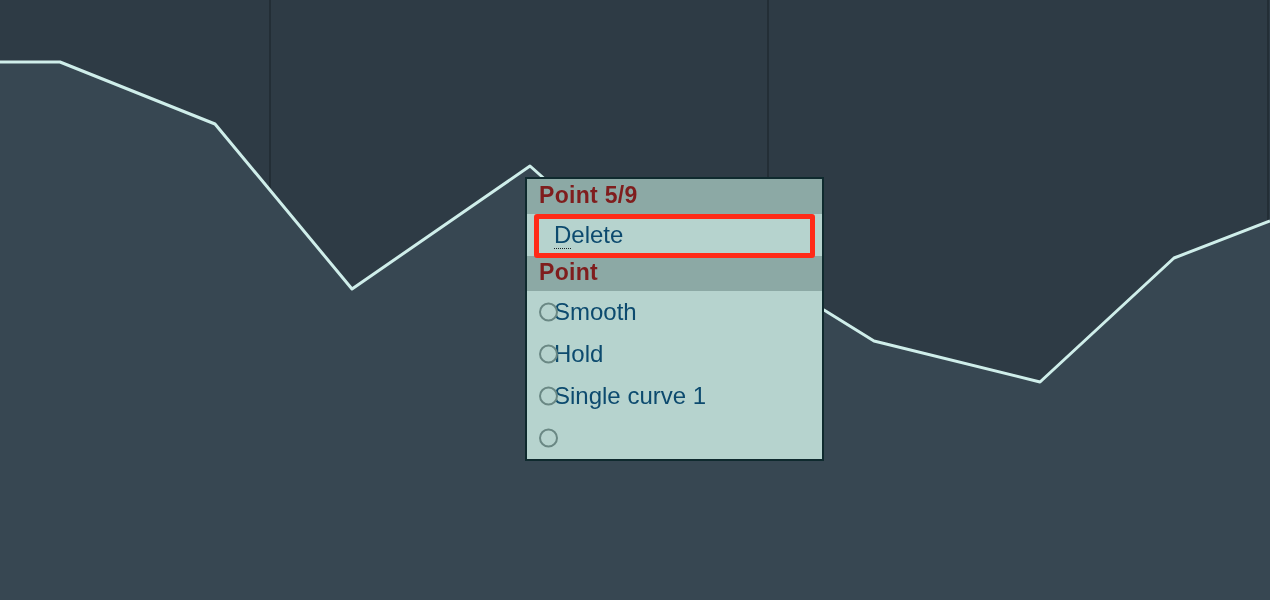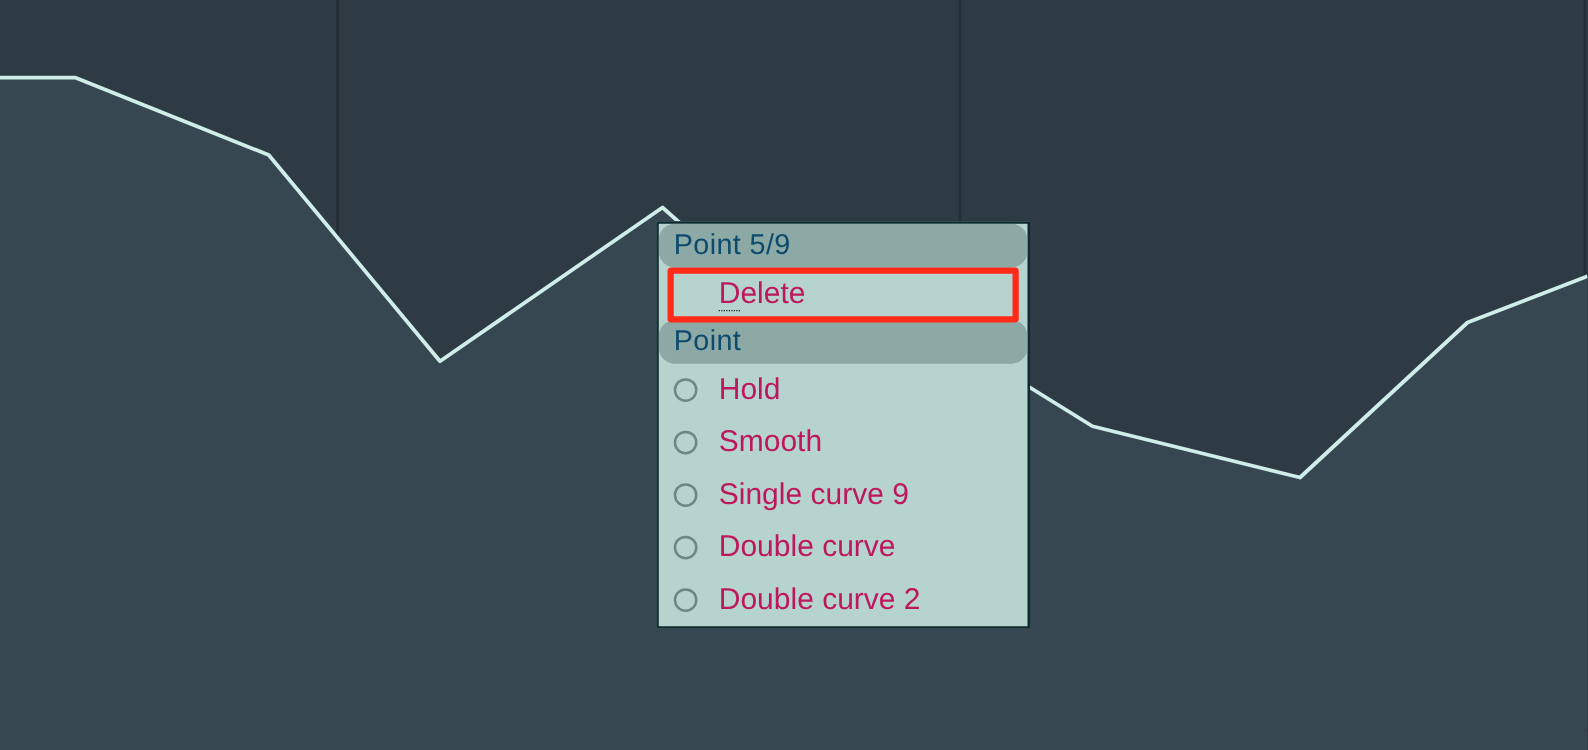--- a/index.html
+++ b/index.html
@@ -32,36 +32,35 @@
     left: 525px;
     top: 177px;
     width: 299px;
     background: #b6d3ce;
     border: 2px solid #0f2a2e;
     box-sizing: border-box;
     overflow: hidden;
   }
   .ctx .section-head {
     background: #8ca9a5;
-    color: #0c4a6e;
+    color: #7f1d1d;
     font-size: 23px;
     line-height: 33px;
     padding: 0 10px 2px 12px;
     letter-spacing: 0.3px;
-    font-weight: 400;
+    font-weight: 700;
     user-select: none;
-    border-radius: 13px;
   }
   .ctx .item {
     position: relative;
-    color: #be185d;
+    color: #0c4a6e;
     font-size: 24px;
     line-height: 42px;
     height: 42px;
-    padding-left: 48px;
+    padding-left: 27px;
     cursor: default;
     user-select: none;
   }
   .ctx .item.no-radio {
     
   }
   .ctx .item .underlined-char {
     
     border-bottom: 1.5px dotted #1d2326;
   }
@@ -120,21 +119,20 @@
 
   <div class="section-head">Point 5/9</div>
 
   <div class="item no-radio">
     <span class="underlined-char">D</span><span>elete</span>
   </div>
 
   <div class="section-head">Point</div>
 
   <div id="modes-container">
+      <div class="item"><span class="radio-ring"></span><span>Smooth</span></div>
       <div class="item"><span class="radio-ring"></span><span>Hold</span></div>
-      <div class="item"><span class="radio-ring"></span><span>Smooth</span></div>
-      <div class="item"><span class="radio-ring"></span><span>Single curve 9</span></div>
-      <div class="item"><span class="radio-ring"></span><span>Double curve</span></div>
-      <div class="item"><span class="radio-ring"></span><span>Double curve 2</span></div>
+      <div class="item"><span class="radio-ring"></span><span>Single curve 1</span></div>
+      <div class="item"><span class="radio-ring"></span></div>
     </div>
 
   <div class="highlight-box"></div>
 </div>
 
 </body></html>

